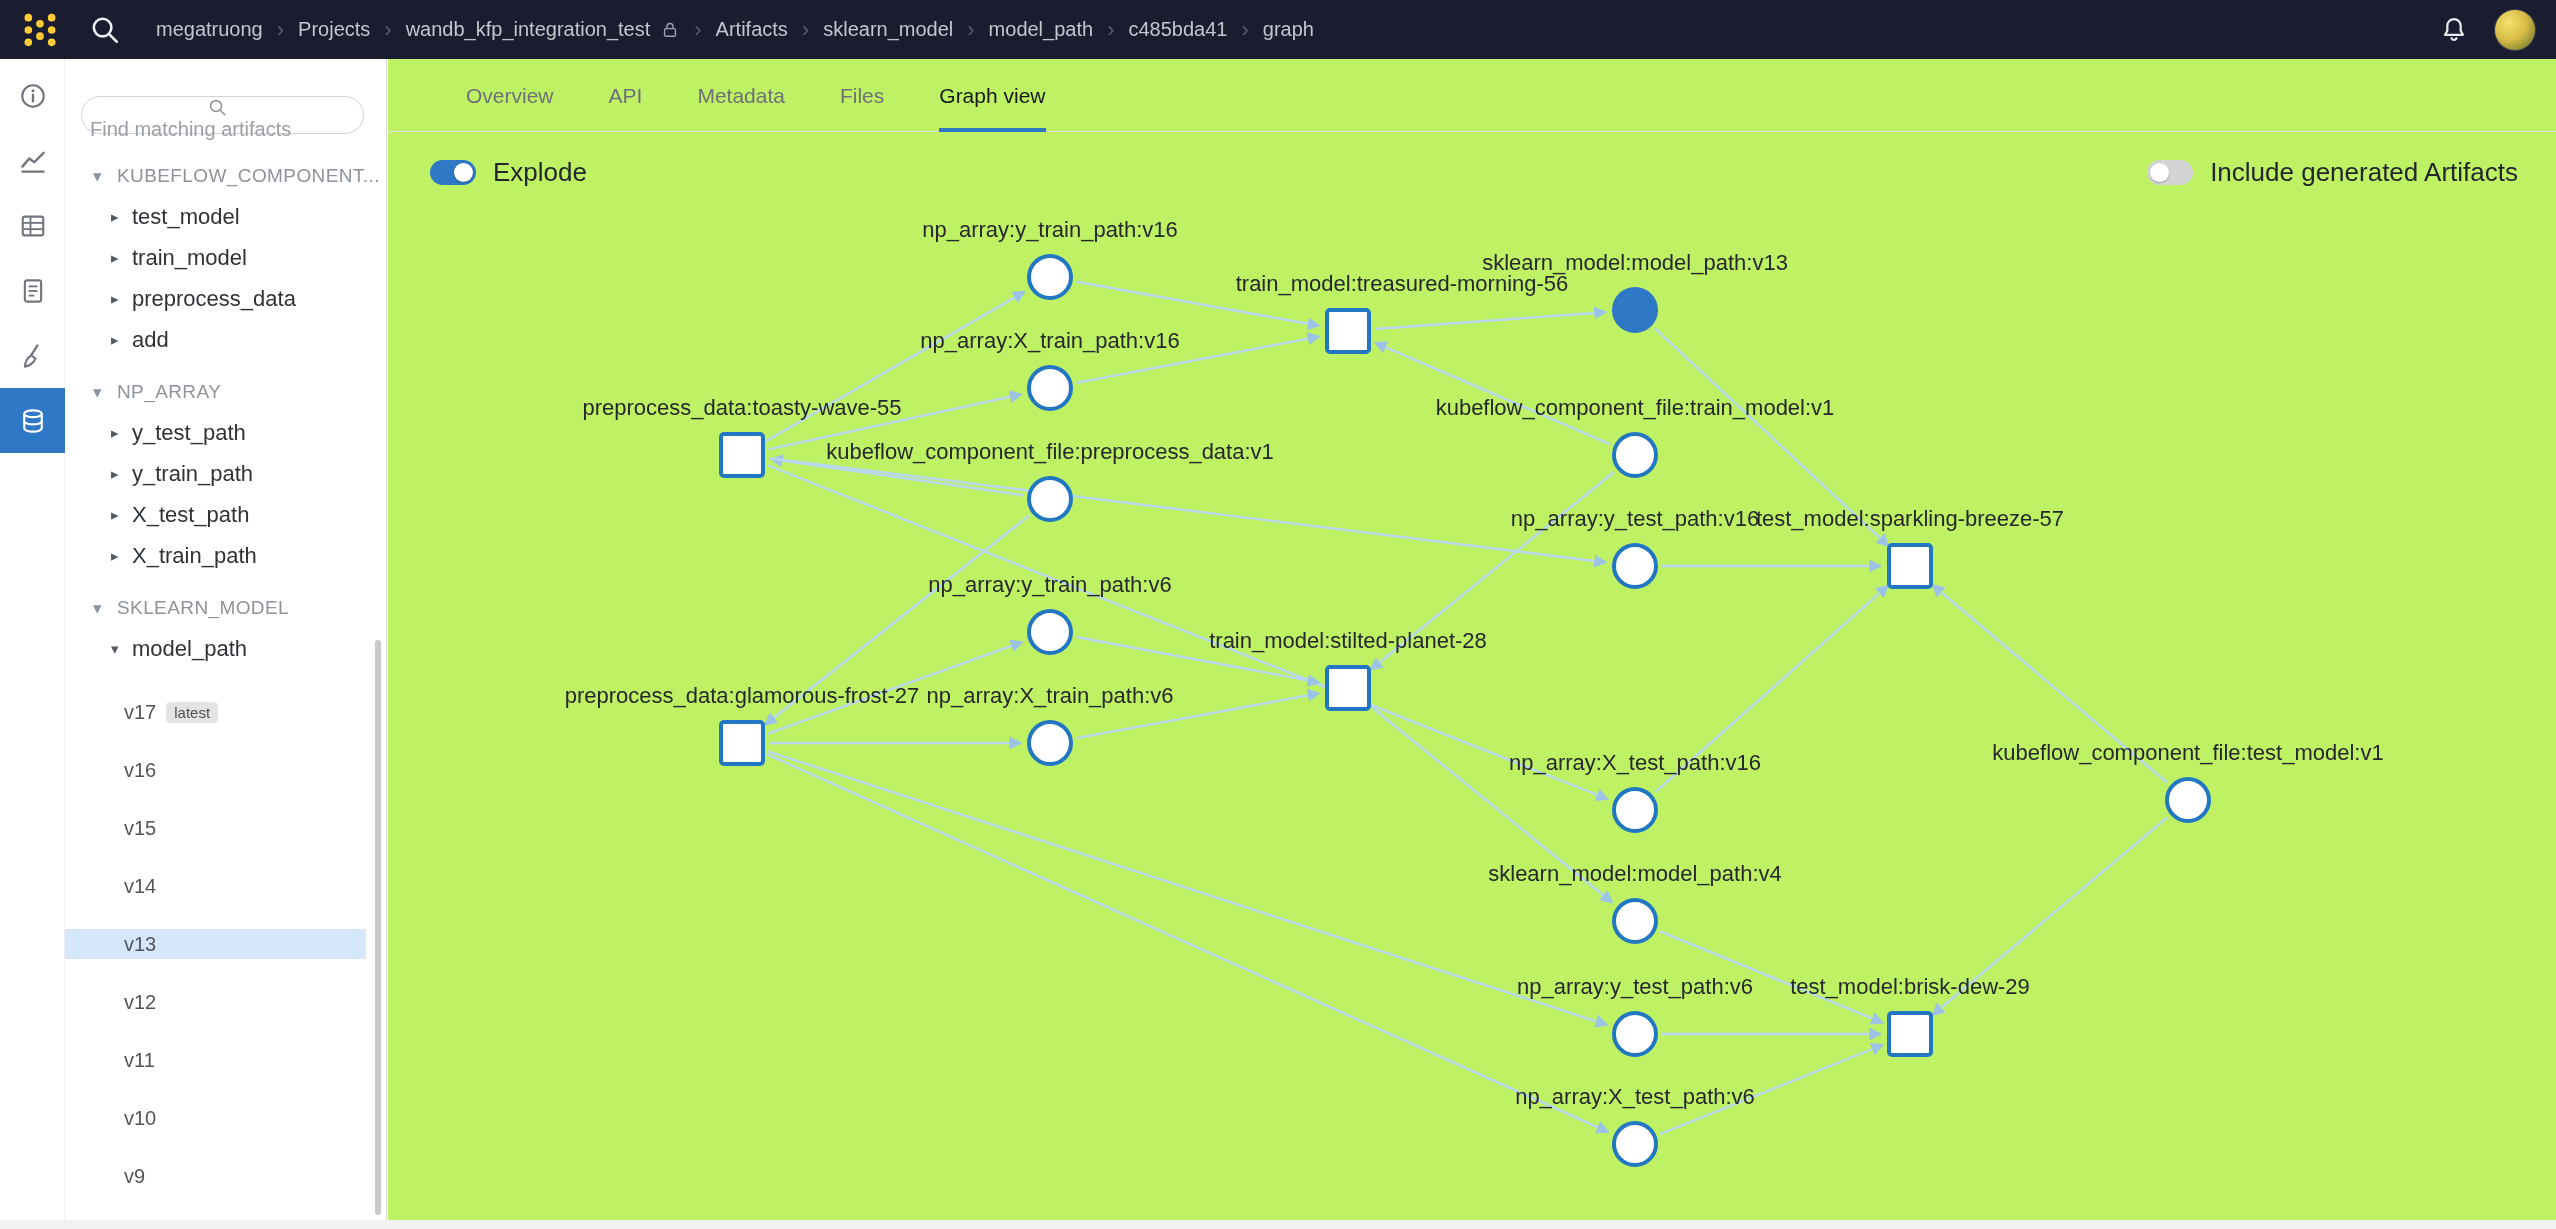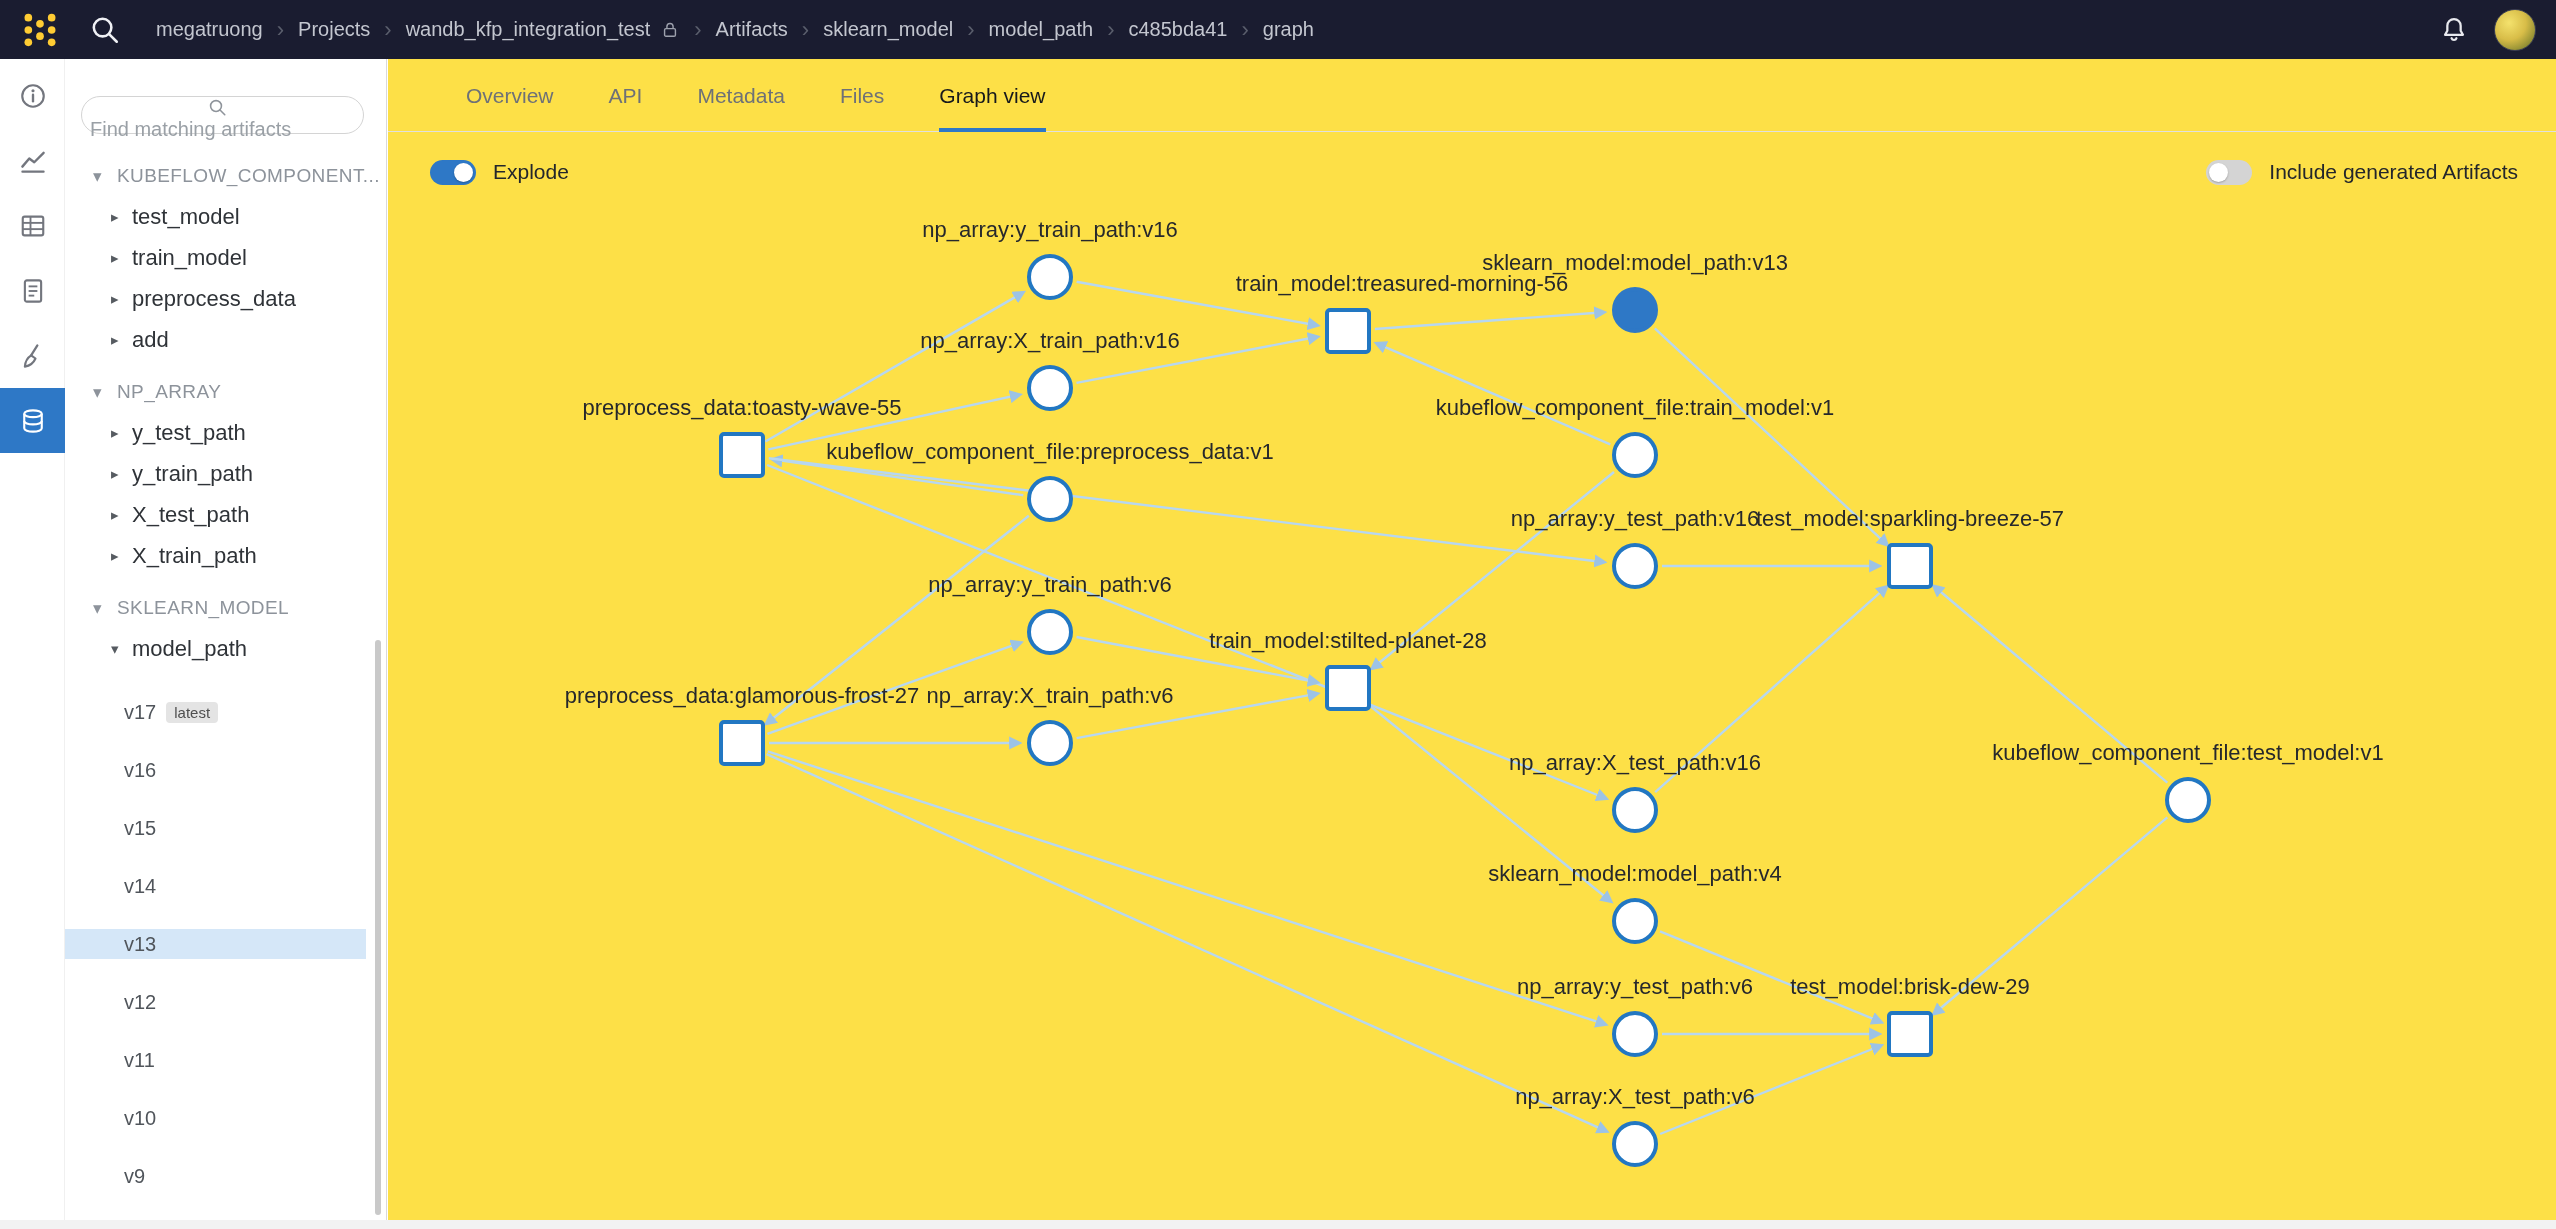--- a/index.html
+++ b/index.html
@@ -41,33 +41,33 @@
   .tree-item{height:41px;display:flex;align-items:center;padding-left:46px;cursor:pointer;}
   .tree-item .chev{color:#565b61;font-size:15px;width:21px;flex:none;}
   .tree-item-label{color:#2f3338;font-size:22px;}
   .versions{margin:2px 0 6px 0;}
   .version{height:30px;display:flex;align-items:center;padding-left:59px;font-size:20px;color:#50555b;cursor:pointer;margin-right:20px;margin-top:28px;}
   .version.selected{background:#d5e7f8;}
   .badge{margin-left:10px;background:#e4e4e4;border-radius:4px;font-size:15px;color:#4f4f4f;padding:3px 8px;line-height:1;}
   .sidebar-scrollbar{position:absolute;right:5px;top:581px;width:6px;height:575px;background:#c9c9c9;border-radius:3px;cursor:pointer;}
 
   
-  .main{position:absolute;top:59px;left:388px;right:0;bottom:0;background:#fde047;z-index:1;}
+  .main{position:absolute;top:59px;left:388px;right:0;bottom:0;background:#bef264;z-index:1;}
   .tabbar{height:73px;border-bottom:1px solid #e0e0e0;display:flex;align-items:stretch;padding-left:78px;gap:55px;}
   .tab{display:flex;align-items:center;font-size:21px;color:#6e7177;cursor:pointer;border-bottom:4px solid transparent;padding-top:4px;margin-bottom:-1px;}
   .tab.active{color:#17191c;border-bottom-color:#2e78c6;}
   .toolbar{height:80px;display:flex;align-items:center;justify-content:space-between;padding:0 38px 0 42px;}
   .toolbar-left,.toolbar-right{display:flex;align-items:center;gap:17px;}
   .toggle{width:46px;height:25px;border-radius:13px;position:relative;cursor:pointer;flex:none;}
   .toggle.on{background:#2e78c6;}
   .toggle.off{background:#d4d4d4;}
   .toggle .knob{position:absolute;top:3px;width:19px;height:19px;border-radius:50%;background:#fff;box-shadow:0 1px 2px rgba(0,0,0,.25);}
   .toggle.on .knob{right:3px;}
   .toggle.off .knob{left:3px;}
-  .toggle-label{font-size:21px;color:#23262b;white-space:nowrap;}
+  .toggle-label{font-size:26px;color:#23262b;white-space:nowrap;}
 
   
   #edges{position:absolute;inset:0;width:2556px;height:1229px;pointer-events:none;z-index:5;}
   #nodes{position:absolute;inset:0;z-index:6;pointer-events:none;}
   .node{position:absolute;width:46px;height:46px;background:#fff;border:4px solid #2277c2;transform:translate(-50%,-50%);pointer-events:auto;cursor:pointer;}
   .node-circle{border-radius:50%;}
   .node-square{border-radius:5px;}
   .node.filled{background:#2e78c6;border-color:#2e78c6;}
   .node-label{position:absolute;transform:translate(-50%,-100%);font-size:22px;color:#26282c;white-space:nowrap;}
 

